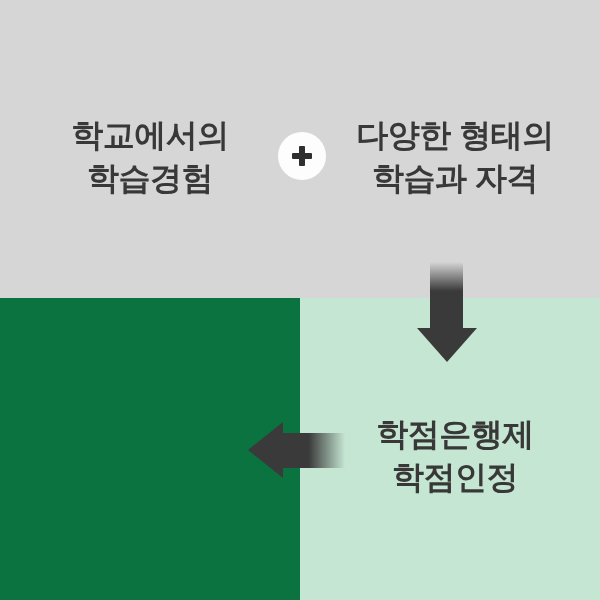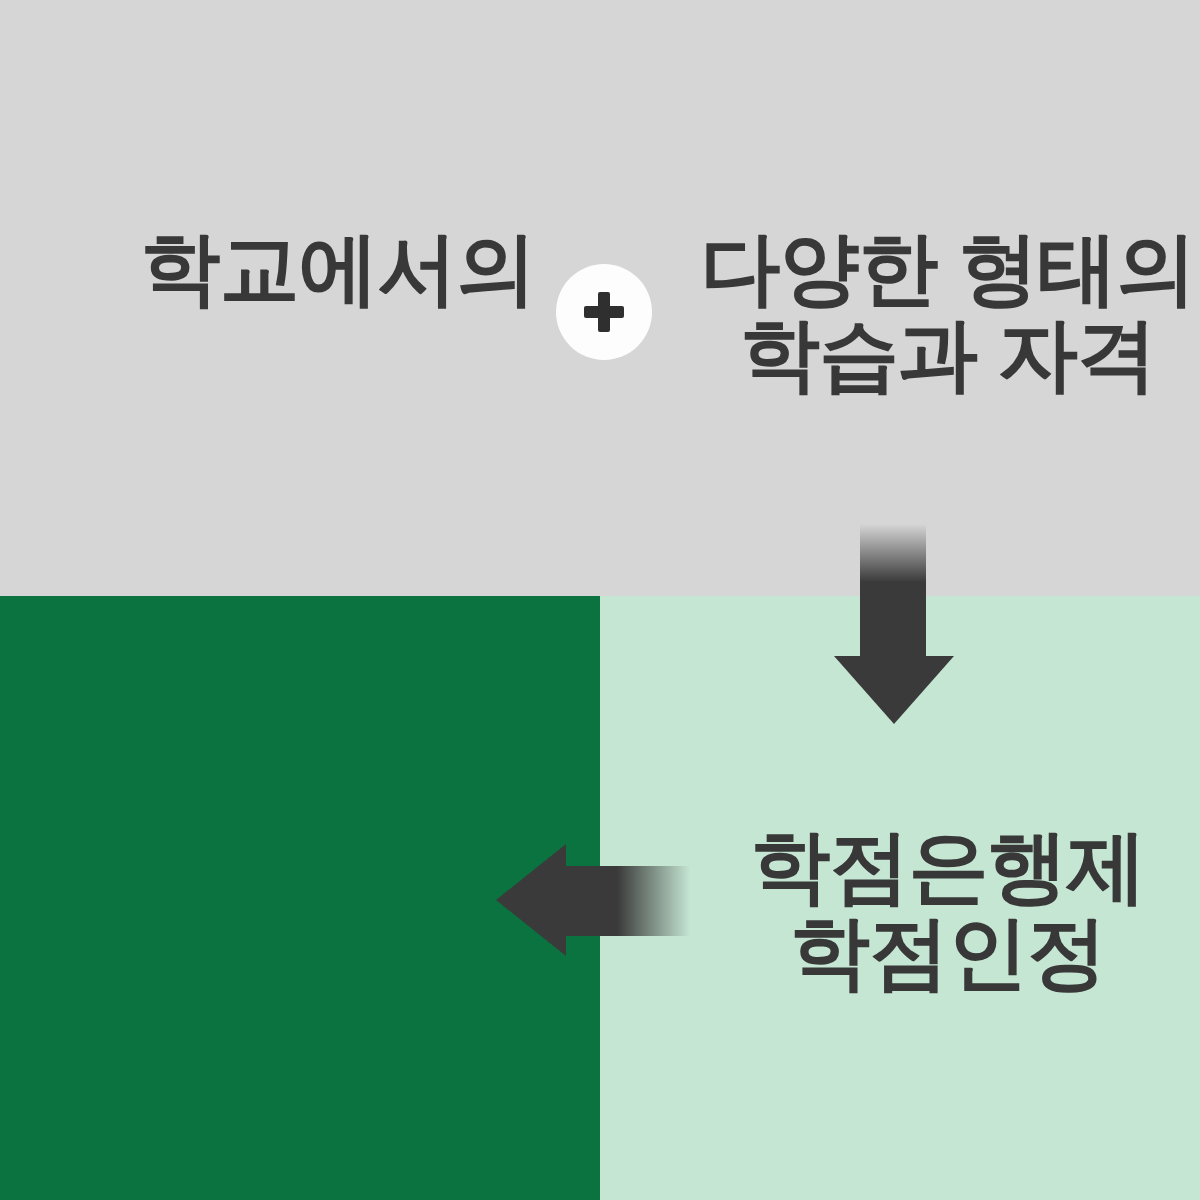--- a/index.html
+++ b/index.html
@@ -21,26 +21,25 @@
   }
   .panel-right {
     position: absolute; left: 300px; top: 298px;
     width: 300px; height: 302px;
     background: var(--right-panel-bg, #c5e6d3);
   }
   .label {
     position: absolute;
     text-align: center;
     font-weight: 800;
-    font-size: 40px;
+    font-size: 32px;
     line-height: 43px;
     letter-spacing: -0.5px;
     color: var(--text-dark, #383838);
     white-space: nowrap;
-    padding-left: 19px;
   }
   .label-top-left  { left: 0px;   top: 114px; width: 300px; }
   .label-top-right { left: 305px; top: 114px; width: 300px; }
   .label-degree    { left: 0px;   top: 434px; width: 300px; color: var(--text-light, #ffffff); }
   .label-credit    { left: 305px; top: 413px; width: 300px; }
 
   .plus-circle {
     position: absolute; left: 278px; top: 132px;
     width: 48px; height: 48px;
     border-radius: 50%;
@@ -79,20 +78,21 @@
   }
 </style>
 </head>
 <body>
 
 <div class="canvas">
 
   <div class="top-section">
     <div class="label label-top-left">
       <div>학교에서의</div>
+      <div>학습경험</div>
     </div>
 
     <div class="plus-circle">
       <span class="plus-bar h"></span>
       <span class="plus-bar v"></span>
     </div>
 
     <div class="label label-top-right">
       <div>다양한 형태의</div>
       <div>학습과 자격</div>

